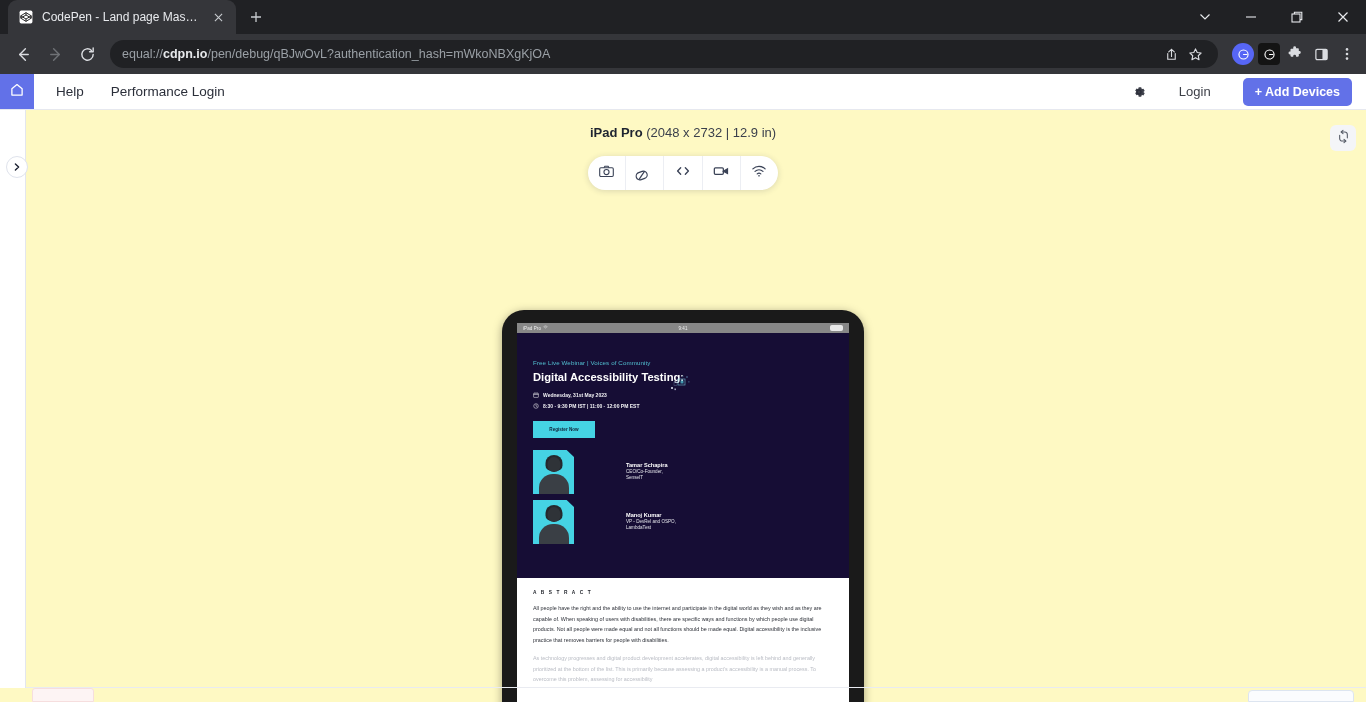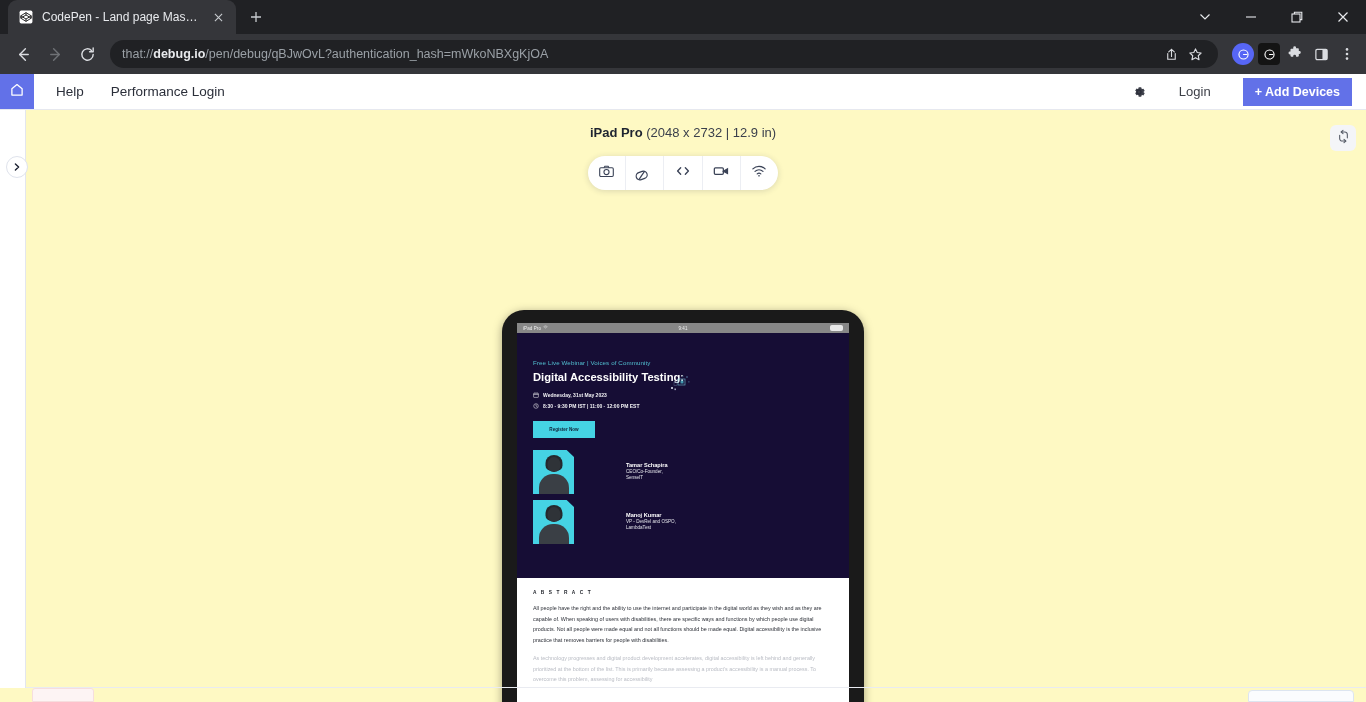--- a/index.html
+++ b/index.html
@@ -80,21 +80,21 @@
   }
   .appnav { display: flex; align-items: center; gap: 27px; padding-left: 22px; }
   .appnav a { font-size: 13.5px; color: #2b2f3a; text-decoration: none; }
   .appbar-right {
     margin-left: auto; display: flex; align-items: center; gap: 32px; padding-right: 14px;
   }
   .gear { color: #2b2f3a; display: flex; align-items: center; }
   .login { font-size: 13px; color: #3c3f47; }
   .add-dev {
     background: #6271e8; color: #fff; font-size: 12.5px; font-weight: 600;
-    border: none; border-radius: 0; padding: 7px 12px; cursor: pointer;
+    border: none; border-radius: 5px; padding: 7px 12px; cursor: pointer;
   }
 
   
   .stage { flex: 1; position: relative; background: #fef9c3; overflow: hidden; }
 
   .leftrail {
     position: absolute; left: 0; top: 0; bottom: 14px; width: 26px;
     border-right: 1px solid #e3e6ee; background: #fff;
   }
   .rail-toggle {
@@ -278,21 +278,21 @@
         </svg>
     </div>
     <div class="navbtn">
       <svg width="17" height="17" viewBox="0 0 18 18" fill="none" stroke="#dadce0" stroke-width="1.5">
         <path d="M15 9a6 6 0 1 1-1.8-4.3" stroke-linecap="round"></path>
         <path d="M15 2.2V6h-3.8" stroke-linecap="round" stroke-linejoin="round"></path>
       </svg>
     </div>
 
     <div class="omnibox">
-      <span class="url"><span>that://</span><b>debug.io</b><span>/pen/debug/qBJwOvL?authentication_hash=mWkoNBXgKjOA</span></span>
+      <span class="url"><span>equal://</span><b>cdpn.io</b><span>/pen/debug/qBJwOvL?authentication_hash=mWkoNBXgKjOA</span></span>
       <span class="omni-right">
         <span class="ext">
           <svg width="15" height="15" viewBox="0 0 16 16" fill="none" stroke="#dadce0" stroke-width="1.2">
             <path d="M4 7V13h8V7" stroke-linecap="round"></path>
               <path d="M8 10V2.6M8 2.6l3 2.6M8 2.6L5 5.2" stroke-linecap="round"></path>
           </svg>
         </span>
         <span class="ext">
           <svg width="15" height="15" viewBox="0 0 16 16" fill="none" stroke="#dadce0" stroke-width="1.2">
             <path d="M8 2l1.8 3.9 4.2.5-3.1 2.9.9 4.2L8 11.4 4.2 13.5l.9-4.2L2 6.4l4.2-.5z" stroke-linejoin="round"></path>

